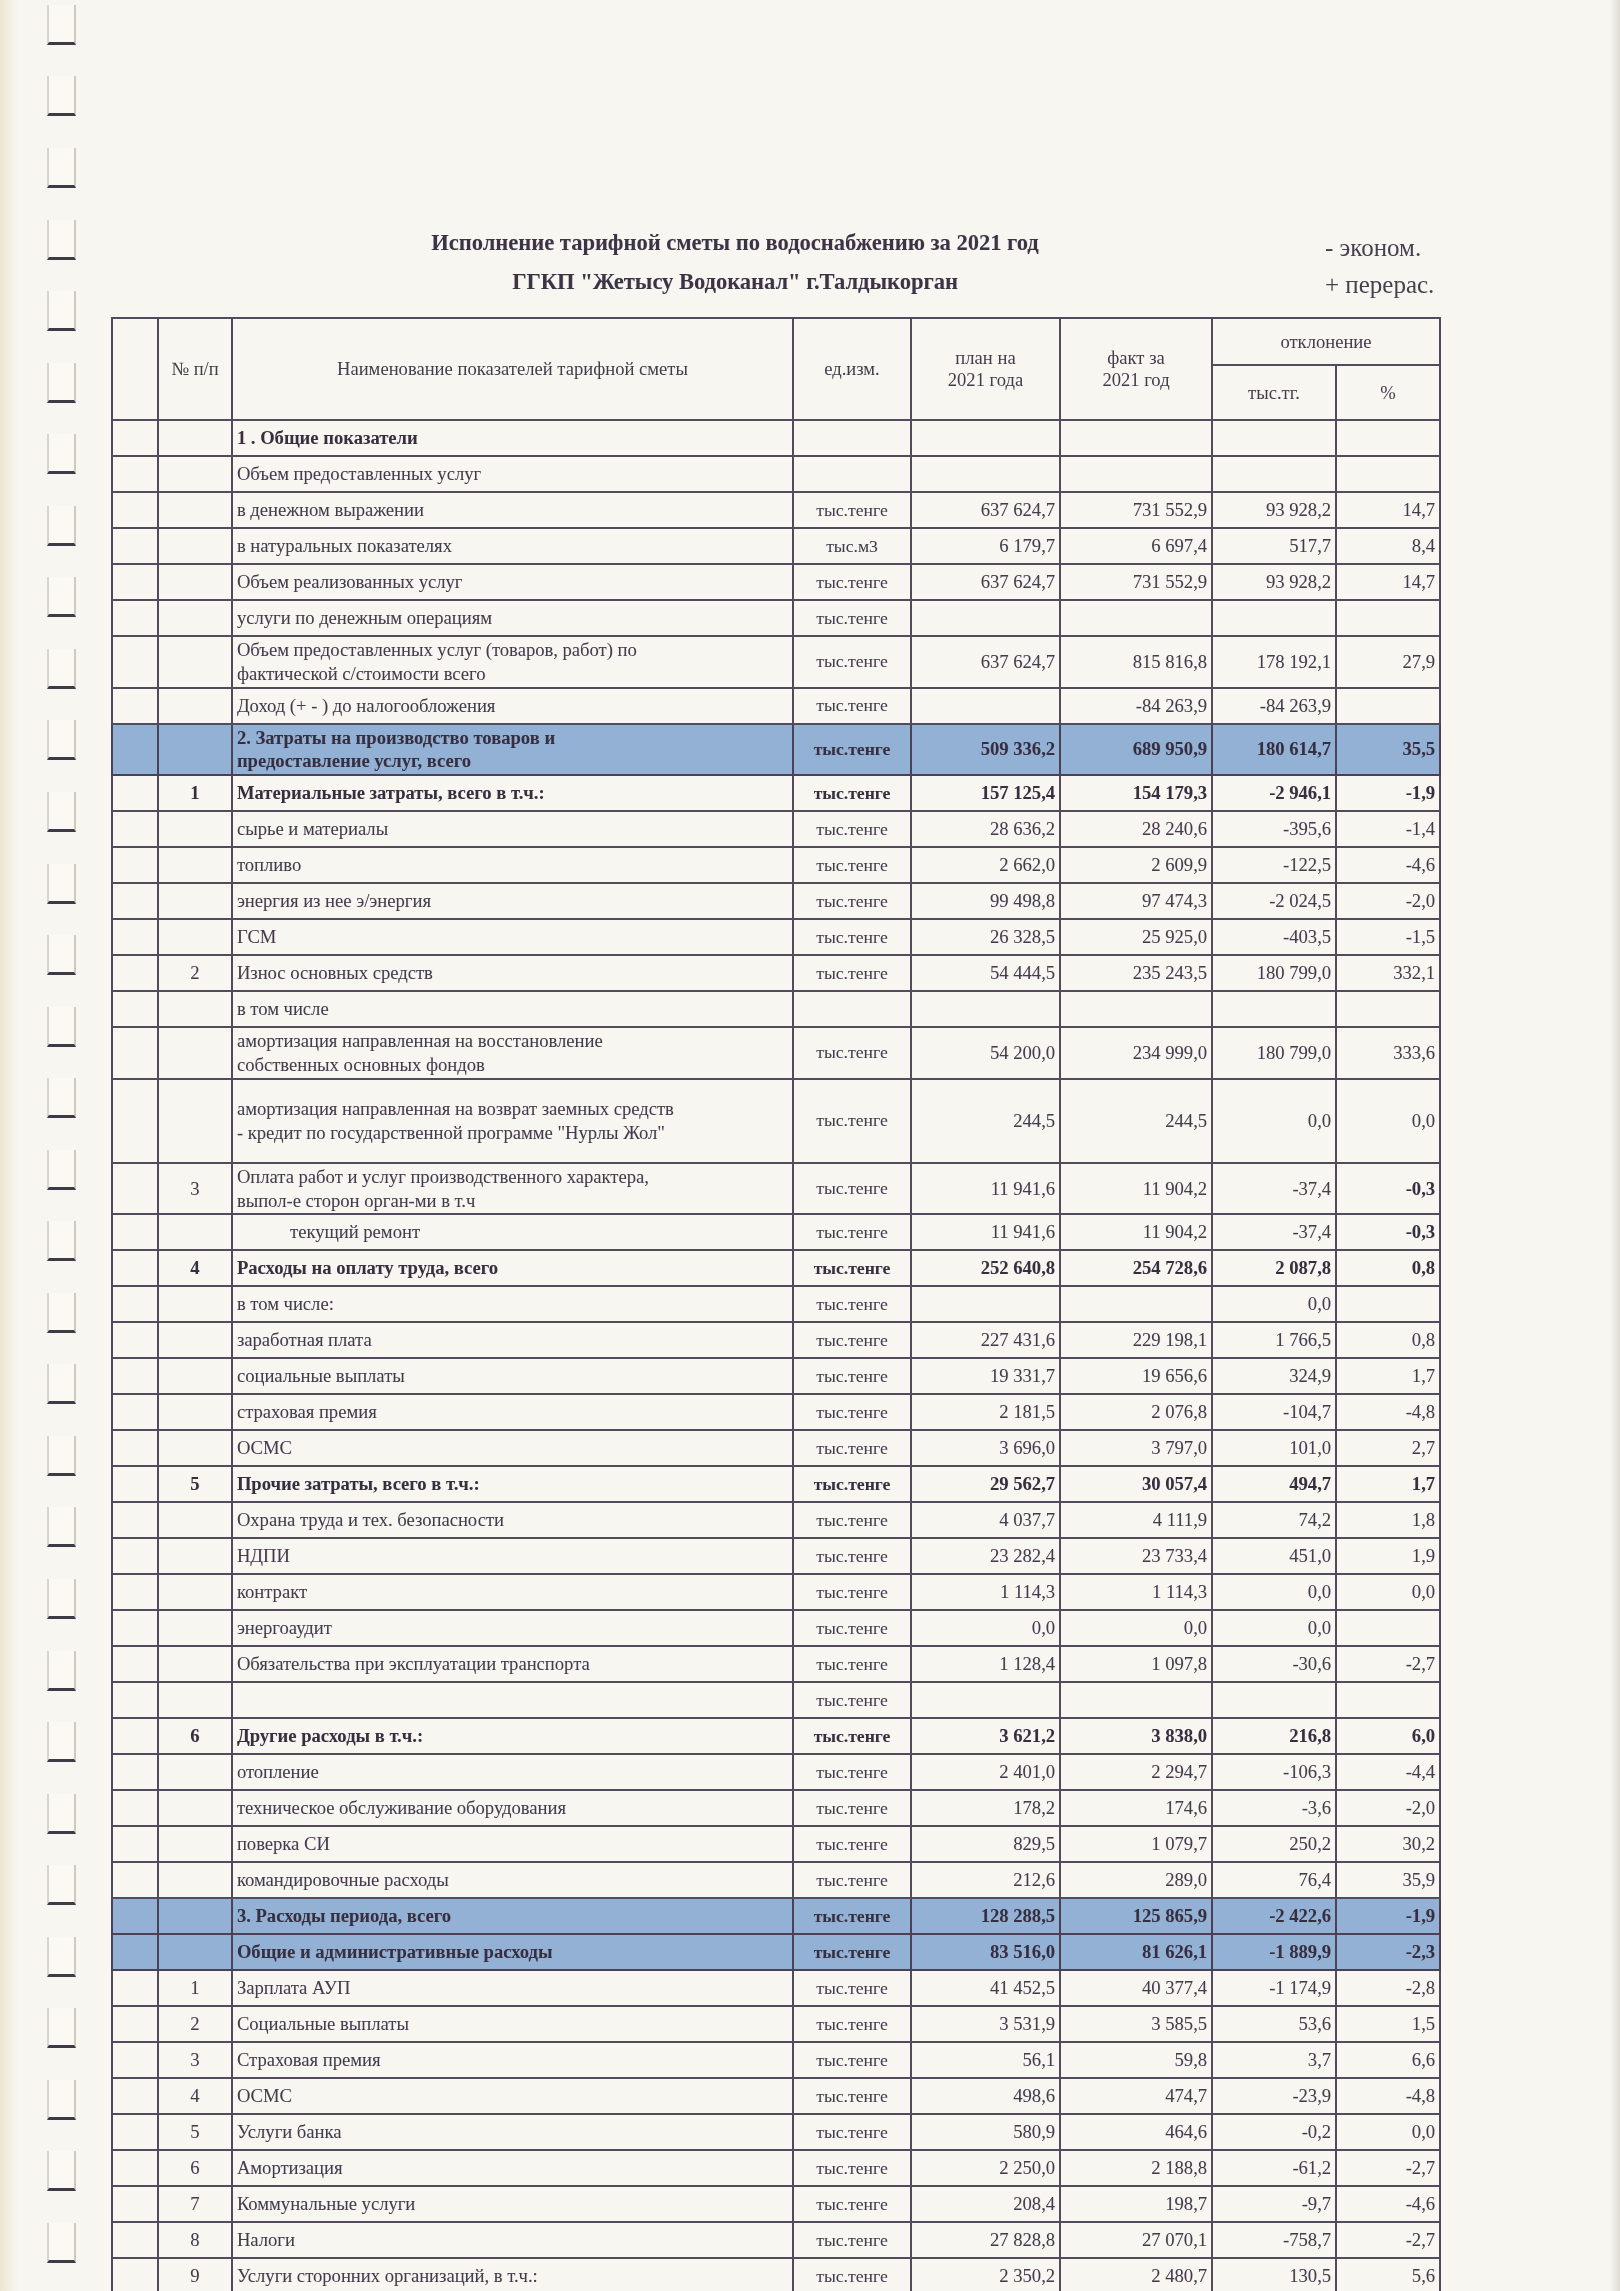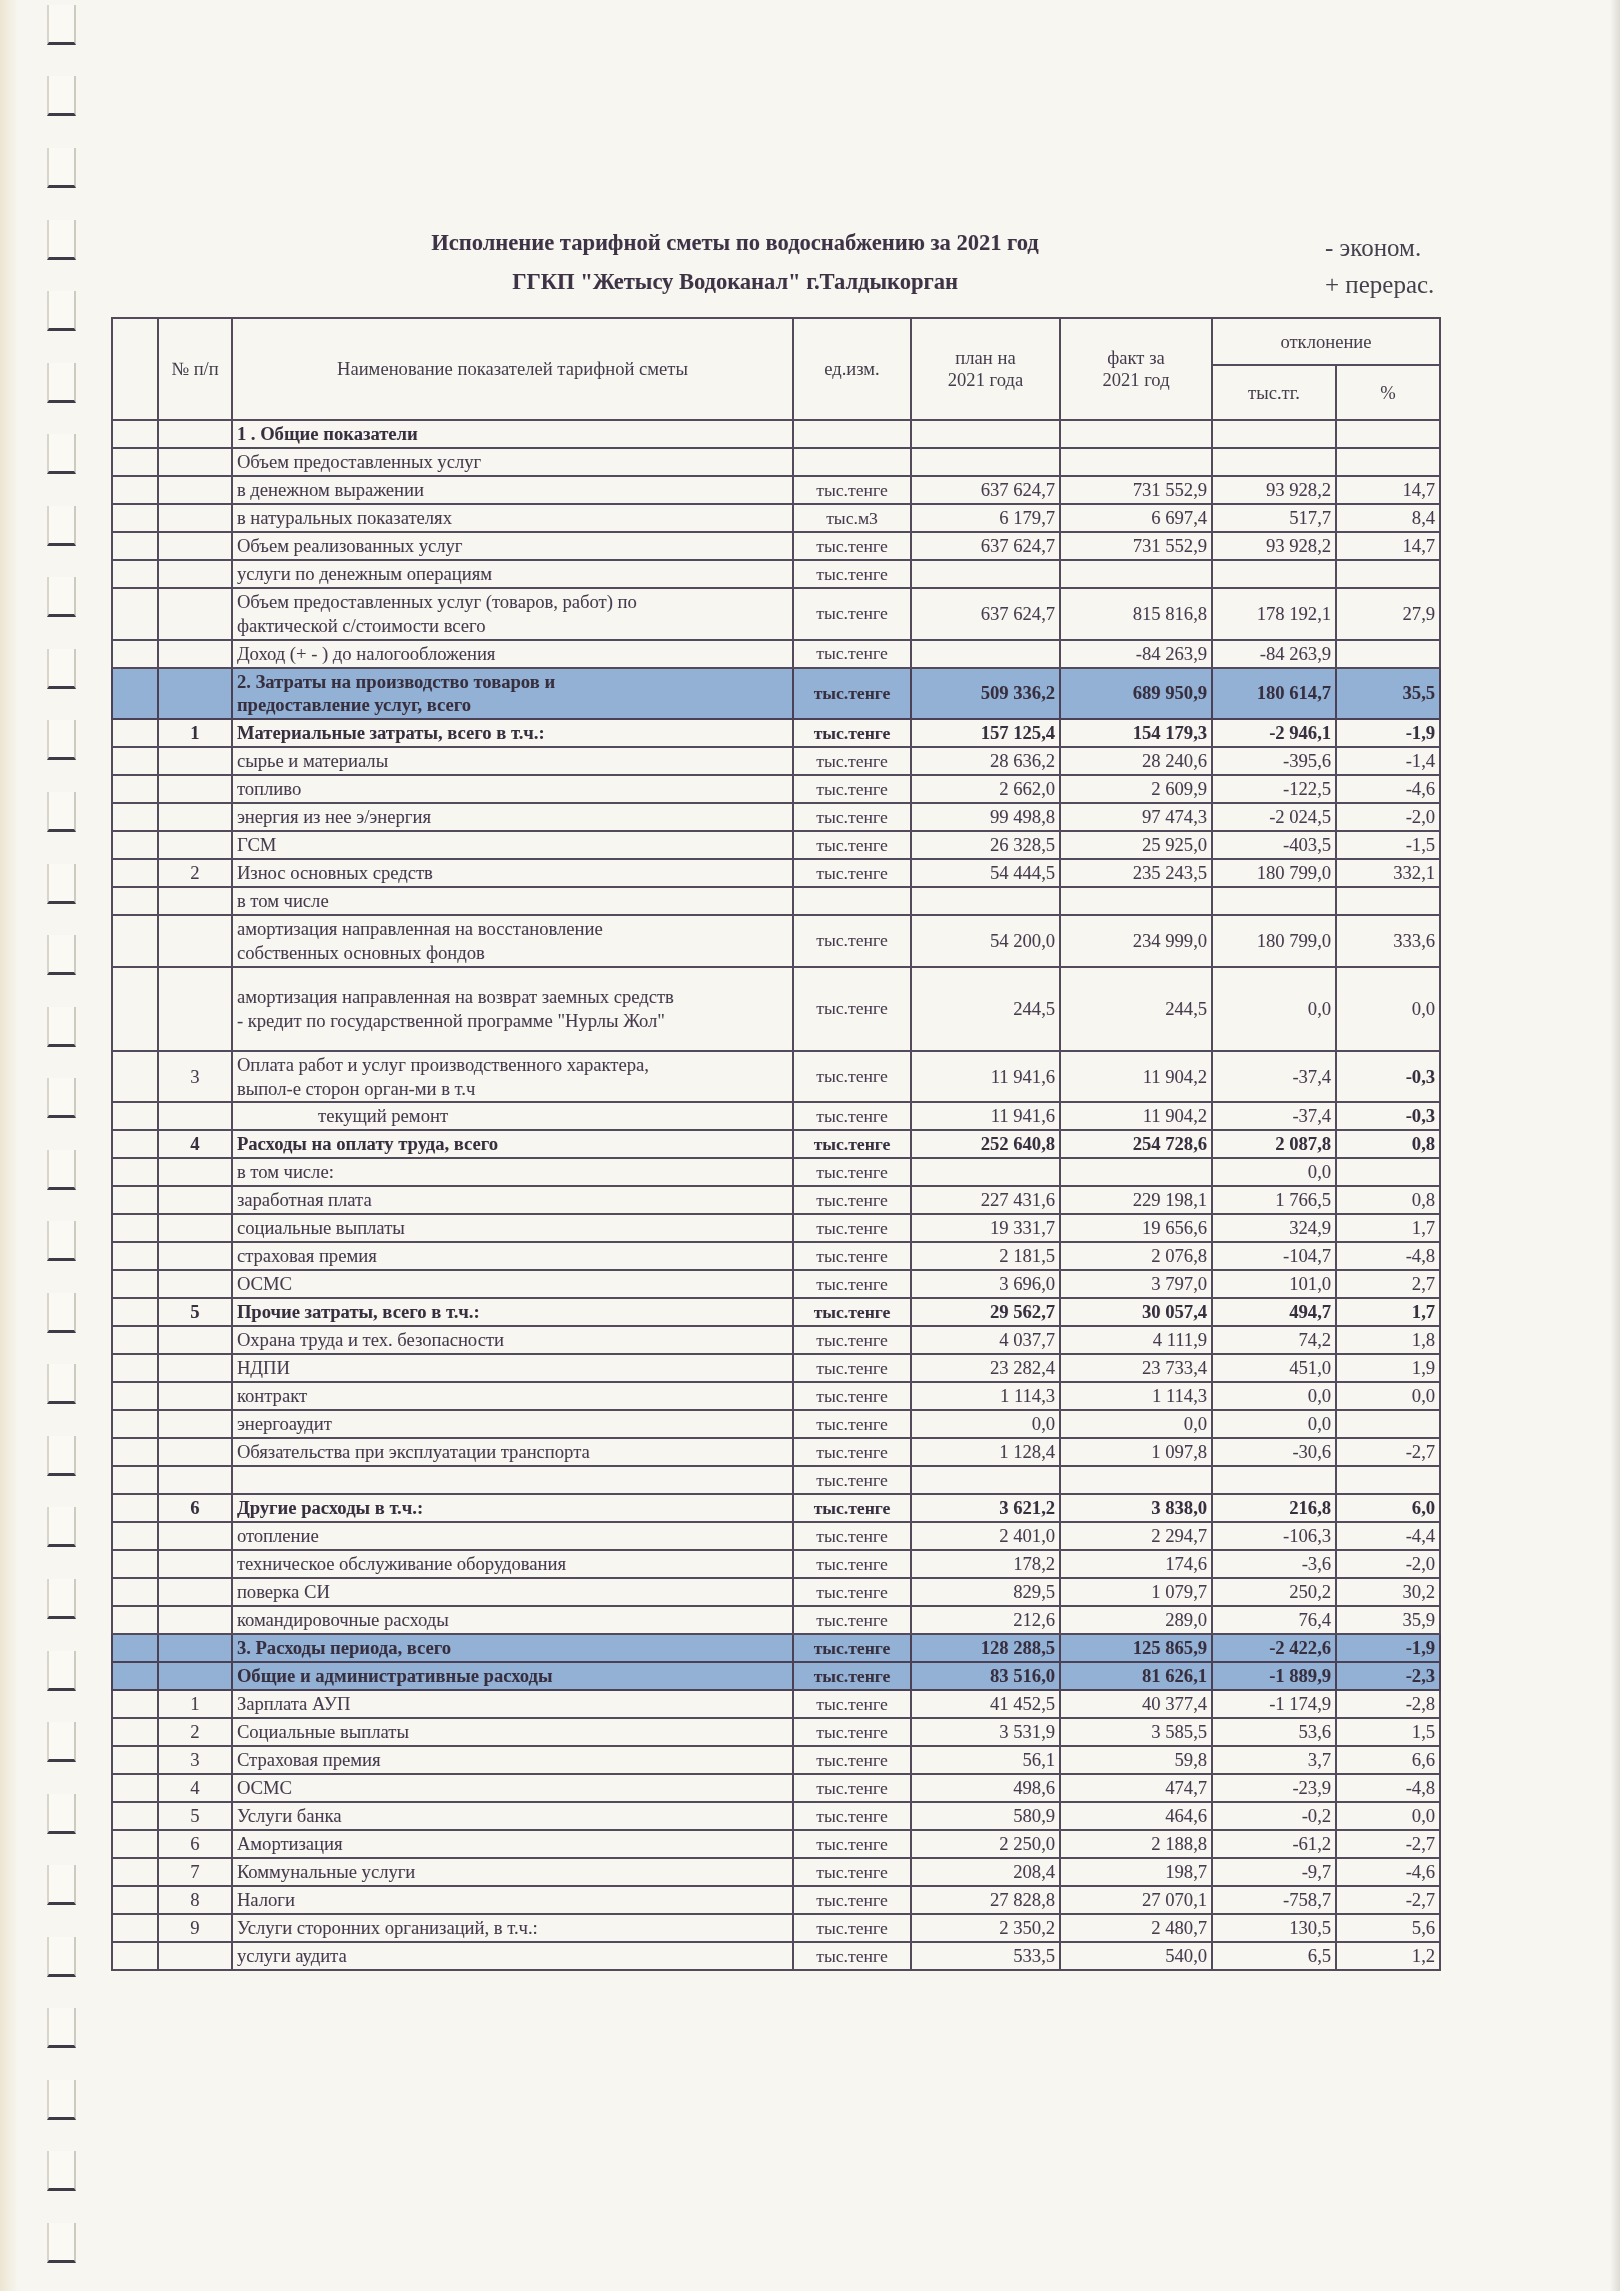--- a/index.html
+++ b/index.html
@@ -61,28 +61,28 @@
   table.tariff { border: 2.9px solid #4c4454; }
   thead th {
     font-weight: normal;
     text-align: center;
     vertical-align: middle;
     white-space: pre-line;
     font-size: 18.6px;
   }
   tr.hrow1 { height: 47px; }
   tr.hrow2 { height: 55px; }
-  tbody tr { height: 28px; }
+  tbody tr { height: 36px; }
   tbody tr.t2 { height: 44px; }
   tbody tr.t3 { height: 84px; }
   tbody td { vertical-align: middle; }
   td.strip { padding: 0; }
   td.num  { text-align: center; }
   td.name { text-align: left; padding-left: 6.9px; white-space: pre-line; line-height: 1.28; }
-  td.name.ind { padding-left: 85px; }
+  td.name.ind { padding-left: 57px; }
   td.unit { text-align: center; font-size: 17.6px; }
   td.plan, td.fact, td.dev { text-align: right; padding-right: 7.8px; }
   td.pct  { text-align: right; padding-right: 6.9px; }
   tr.b td, tr.hl td { font-weight: bold; color: #352f3e; }
   td.pct.pb { font-weight: bold; color: #352f3e; }
   tr.hl { background: #92b1d5; margin-left: 39px; }
   tr.hl td { border-color: #4a4156; }
   tbody td { text-shadow: 0.4px 0 0 rgba(130,60,140,0.18); }
 </style>
 </head>

